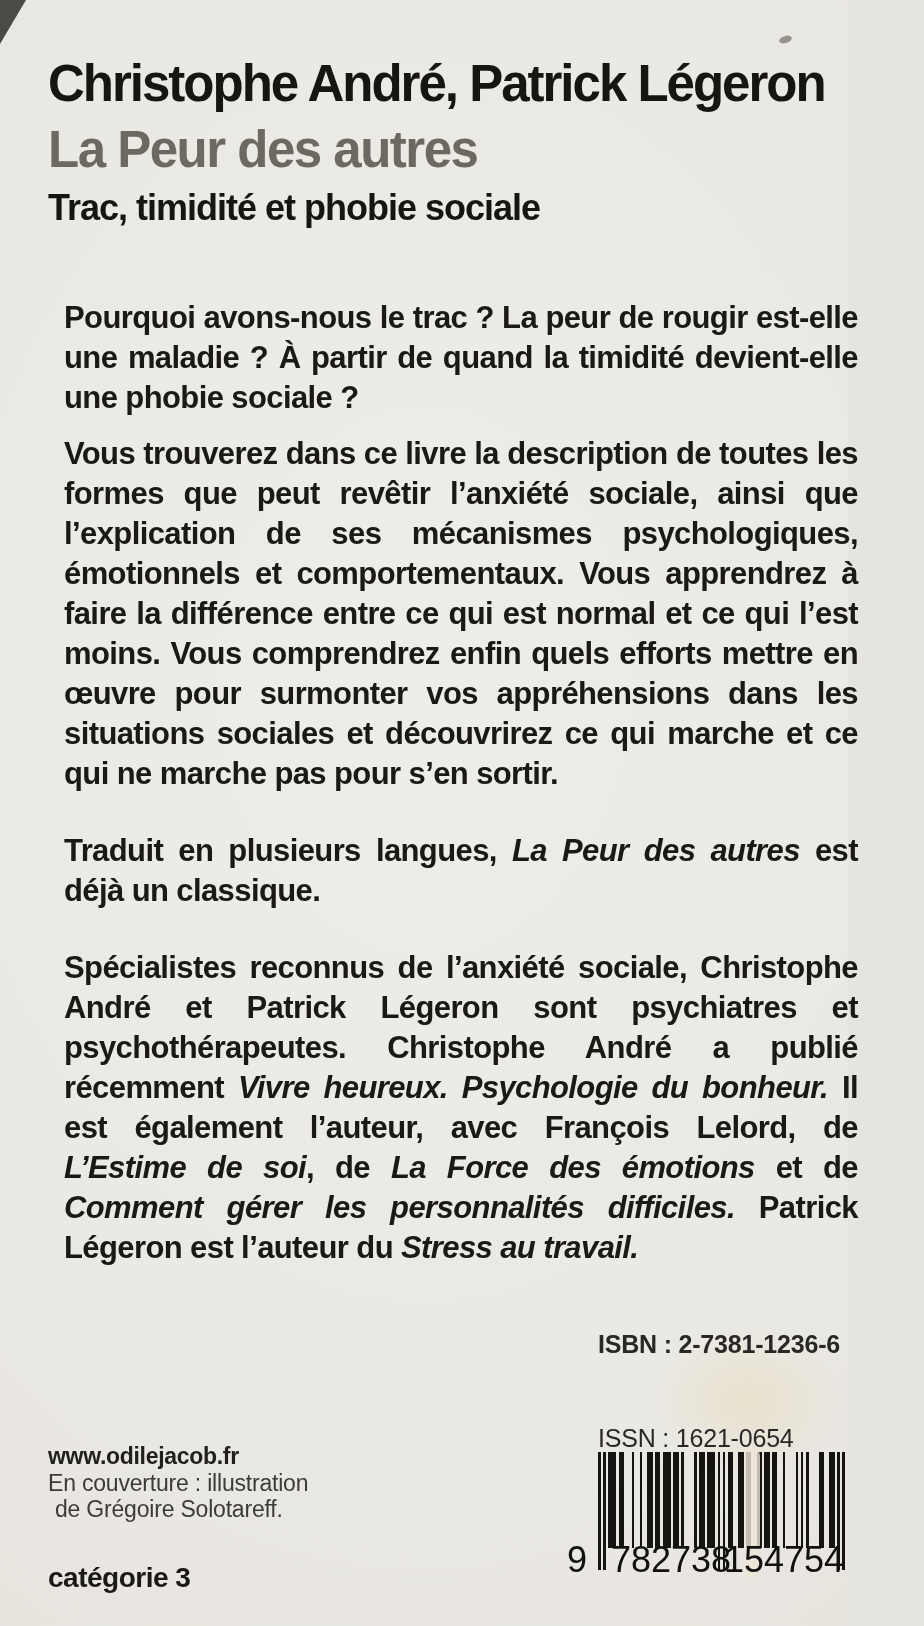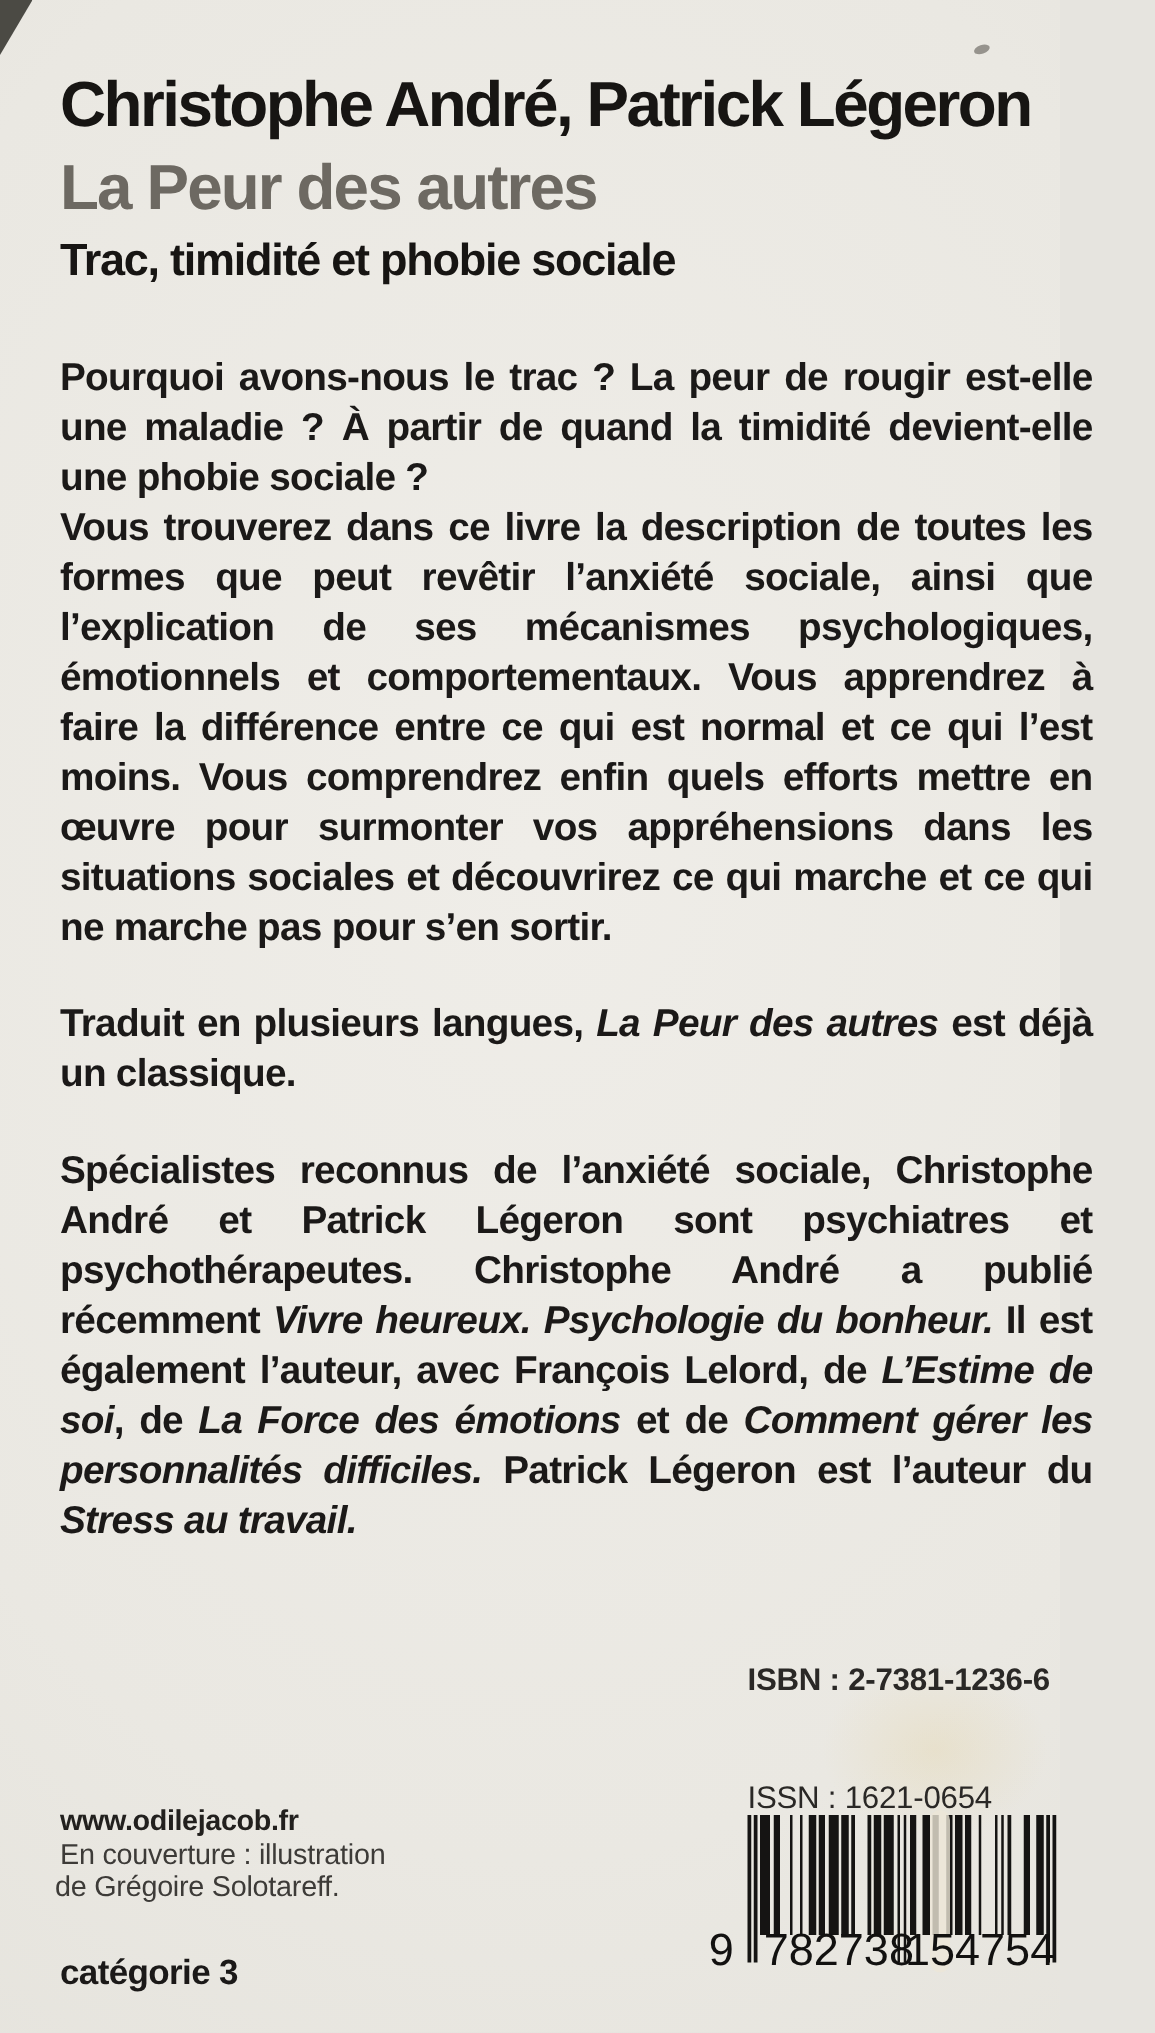--- a/index.html
+++ b/index.html
@@ -46,35 +46,35 @@
     letter-spacing:-1px;white-space:nowrap;
   }
 
   
   .blurb{
     position:absolute;left:48px;top:282px;width:826px;
     font-size:31px;line-height:40px;font-weight:bold;color:#1b1918;
     letter-spacing:-0.6px;
     text-align:justify;
   }
-  .blurb p{margin:0;}
+  .blurb p{margin:16px;}
   .blurb p.gap{margin-top:37px;}
   .blurb .it{font-style:italic;}
 
   
   .web{
     position:absolute;left:48px;top:1443px;
     font-size:23px;font-weight:bold;color:#22201e;letter-spacing:-0.3px;
   }
   .credit1{
     position:absolute;left:48px;top:1470px;
     font-size:23px;color:#3d3b38;letter-spacing:-0.2px;
   }
   .credit2{
-    position:absolute;left:44px;top:1496px;
+    position:absolute;left:55px;top:1496px;
     font-size:23px;color:#3d3b38;letter-spacing:-0.2px;
   }
   .cat{
     position:absolute;left:48px;top:1562px;
     font-size:28px;font-weight:bold;color:#1b1918;letter-spacing:-0.5px;
   }
 
   
   .isbn{
     position:absolute;left:598px;top:1330px;

